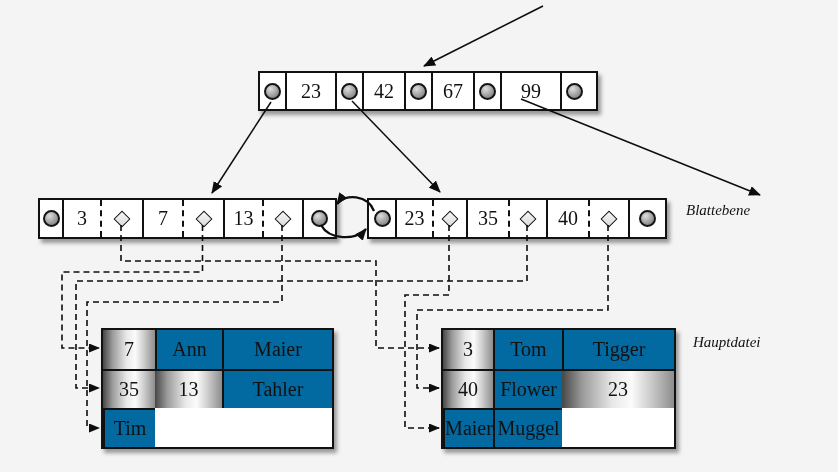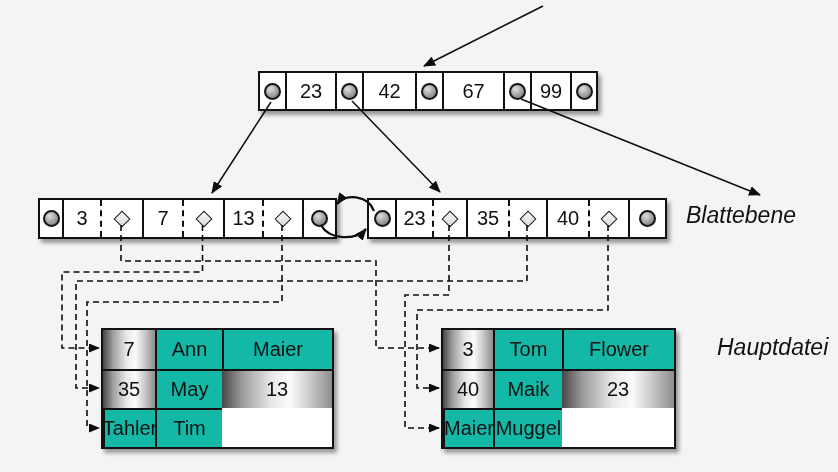--- a/index.html
+++ b/index.html
@@ -2,21 +2,21 @@
 <html style="--bg: #f4f4f4; --ink: #111111;"><head>
 <meta charset="utf-8">
 <style>
   :root{
     --bg:#f4f4f4; --ink:#111111;
   }
   html,body{margin:0;padding:0;background:var(--bg);}
   .stage{
     position:relative; width:838px; height:472px; overflow:hidden;
     background:var(--bg);
-    font-family:Liberation Sans, sans-serif;
+    font-family:Liberation Serif, serif;
     color:var(--ink);
   }
   
   .node{
     position:absolute; display:flex; background:#ffffff;
     border:2px solid var(--ink); box-sizing:border-box;
     box-shadow:3px 4px 4px rgba(0,0,0,.38);
     z-index:1;
   }
   .node .cell{
@@ -40,63 +40,63 @@
   .dtable{
     position:absolute; display:grid; box-sizing:border-box;
     border:2px solid var(--ink); background:#ffffff;
     box-shadow:3px 4px 4px rgba(0,0,0,.38);
     z-index:1;
   }
   .dtable .tc{
     display:flex; align-items:center; justify-content:center;
     box-sizing:border-box; font-size:20px; font-weight:500;
     border-left:2px solid var(--ink); border-top:2px solid var(--ink);
-    background:#14b8a6;
+    background:#0369a1;
   }
   .dtable .tc.c0{border-left:none;}
   .dtable .tc.r0{border-top:none;}
   .dtable .keycol{
     background:linear-gradient(90deg,#474747 0%,#9a9a9a 18%,#e8e8e8 45%,#fbfbfb 62%,#cfcfcf 78%,#8d8d8d 100%);
   }
   
   .lvl-label{
-    position:absolute; font-style:italic; font-size:23px; font-weight:500;
+    position:absolute; font-style:italic; font-size:15px; font-weight:500;
     white-space:nowrap; z-index:1;
   }
   
   svg.overlay{position:absolute; left:0; top:0; z-index:3; pointer-events:none;}
 </style>
 </head>
 <body>
 
 <div class="stage">
 
   <div class="node" style="left:258px; top:71px; width:340px; height:40px;">
     <div class="cell" style="width:25px">
         <span class="circle"></span>
       </div>
     <div class="cell bl" style="width:50px">
         <span>23</span>
       </div>
     <div class="cell bl" style="width:27px">
         <span class="circle"></span>
       </div>
-    <div class="cell bl" style="width:53px">
+    <div class="cell bl" style="width:42px">
         <span>42</span>
       </div>
     <div class="cell bl" style="width:27px">
         <span class="circle"></span>
       </div>
-    <div class="cell bl" style="width:61px">
+    <div class="cell bl" style="width:42px">
         <span>67</span>
       </div>
     <div class="cell bl" style="width:27px">
         <span class="circle"></span>
       </div>
-    <div class="cell bl" style="width:40px">
+    <div class="cell bl" style="width:60px">
         <span>99</span>
       </div>
     <div class="cell bl" style="width:26px">
         <span class="circle"></span>
       </div>
   </div>
 
   <div class="node" style="left:38px; top:198px; width:299px; height:41px;">
     <div class="cell" style="width:22px">
         <span class="circle"></span>
@@ -145,39 +145,38 @@
       </div>
     <div class="cell bld" style="width:40px">
         <span class="diamond"></span>
       </div>
     <div class="cell bl" style="width:37px">
         <span class="circle"></span>
       </div>
   </div>
 
   <div class="lvl-label" style="left:686px; top:202px;">Blattebene</div>
-  <div class="lvl-label" style="left:693px; top:334px;margin-left:24px;">Hauptdatei</div>
+  <div class="lvl-label" style="left:693px; top:334px;">Hauptdatei</div>
 
   <div class="dtable" style="left:101px; top:328px; width:233px; height:121px; grid-template-columns:52px 67px 110px; grid-template-rows:39px 39px 39px;">
     <div class="tc keycol c0 r0">7</div>
     <div class="tc r0">Ann</div>
     <div class="tc r0">Maier</div>
     <div class="tc keycol c0">35</div>
-    <div class="tc">May</div>
     <div class="tc keycol c0">13</div>
     <div class="tc">Tahler</div>
     <div class="tc">Tim</div>
   </div>
 
   <div class="dtable" style="left:441px; top:328px; width:235px; height:121px; grid-template-columns:50px 69px 112px; grid-template-rows:39px 39px 39px;">
     <div class="tc keycol c0 r0">3</div>
     <div class="tc r0">Tom</div>
-    <div class="tc r0">Flower</div>
+    <div class="tc r0">Tigger</div>
     <div class="tc keycol c0">40</div>
-    <div class="tc">Maik</div>
+    <div class="tc">Flower</div>
     <div class="tc keycol c0">23</div>
     <div class="tc">Maier</div>
     <div class="tc">Muggel</div>
   </div>
 
   <svg class="overlay" width="838" height="472" viewBox="0 0 838 472">
     <defs>
       <marker id="ah" markerUnits="userSpaceOnUse" markerWidth="12" markerHeight="10" refX="11" refY="5" orient="auto">
         <path d="M0,0 L12,5 L0,10 Z" fill="#0d0d0d"></path>
       </marker>

